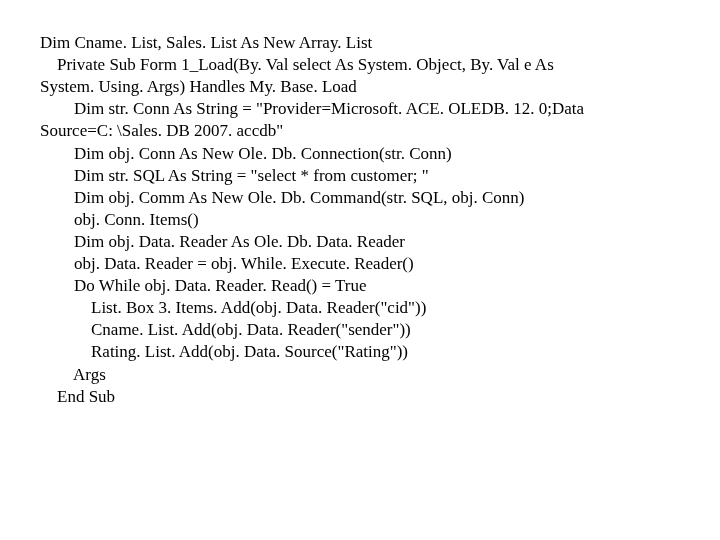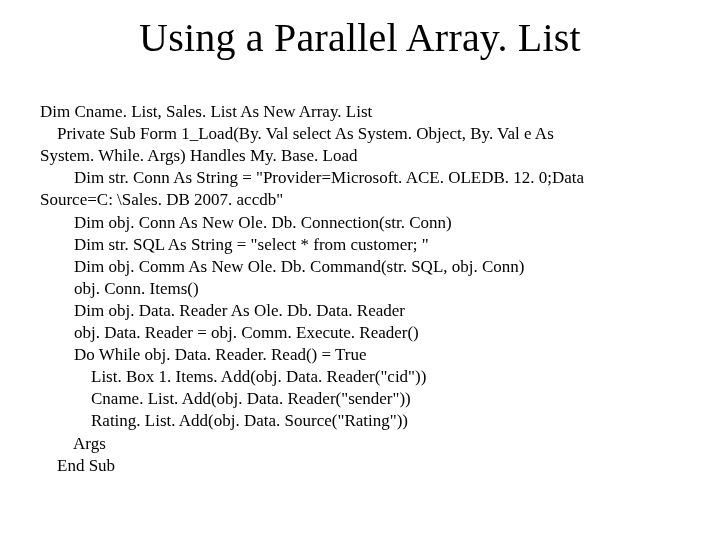--- a/index.html
+++ b/index.html
@@ -28,32 +28,31 @@
     font-size: 17px;
     line-height: 1.3;
     white-space: pre;
     font-family: "Times New Roman", Times, serif;
   }
 </style>
 </head>
 <body>
 
 <div class="slide">
-  <h1 class="title">Using a Parallel Array. List</h1>
   <div class="code">
 <span>Dim Cname. List, Sales. List As New Array. List</span>
 <span>    Private Sub Form 1_Load(By. Val select As System. Object, By. Val e As</span>
-<span>System. While. Args) Handles My. Base. Load</span>
+<span>System. Using. Args) Handles My. Base. Load</span>
 <span>        Dim str. Conn As String = "Provider=Microsoft. ACE. OLEDB. 12. 0;Data</span>
 <span>Source=C: \Sales. DB 2007. accdb"</span>
 <span>        Dim obj. Conn As New Ole. Db. Connection(str. Conn)</span>
 <span>        Dim str. SQL As String = "select * from customer; "</span>
 <span>        Dim obj. Comm As New Ole. Db. Command(str. SQL, obj. Conn)</span>
 <span>        obj. Conn. Items()</span>
 <span>        Dim obj. Data. Reader As Ole. Db. Data. Reader</span>
-<span>        obj. Data. Reader = obj. Comm. Execute. Reader()</span>
+<span>        obj. Data. Reader = obj. While. Execute. Reader()</span>
 <span>        Do While obj. Data. Reader. Read() = True</span>
-<span>            List. Box 1. Items. Add(obj. Data. Reader("cid"))</span>
+<span>            List. Box 3. Items. Add(obj. Data. Reader("cid"))</span>
 <span>            Cname. List. Add(obj. Data. Reader("sender"))</span>
 <span>            Rating. List. Add(obj. Data. Source("Rating"))</span>
 <span>        Args</span>
 <span>    End Sub</span></div>
 </div>
 
 </body></html>

